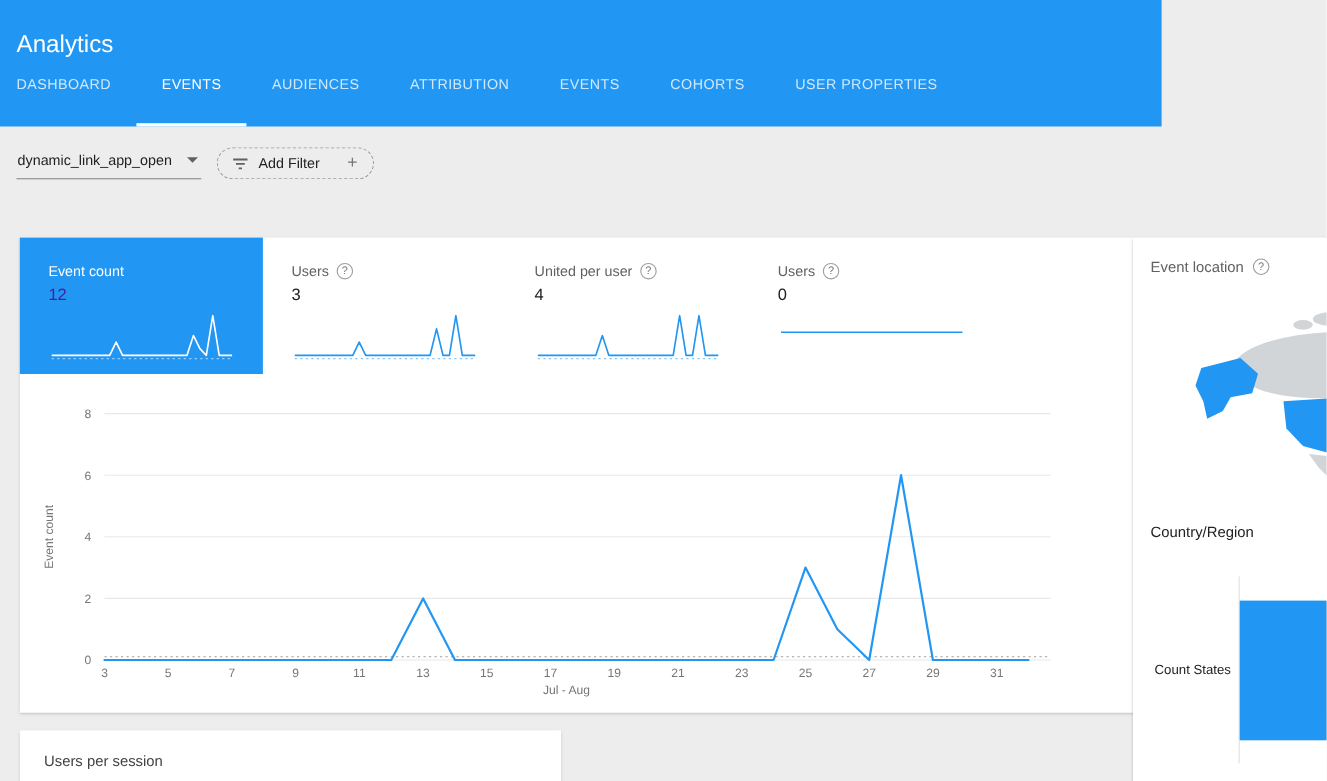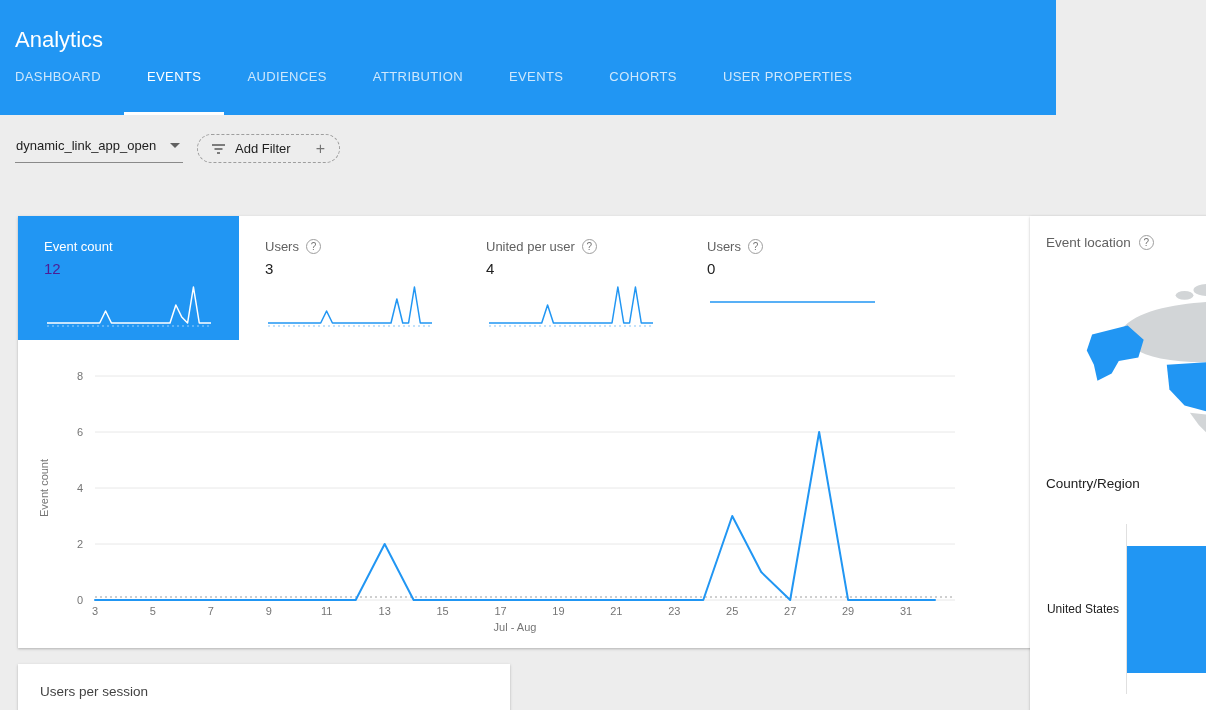--- a/index.html
+++ b/index.html
@@ -248,21 +248,21 @@
       <path d="M92,112 L225,104 L238,118 L240,142 L228,158 L195,166 L150,168 L112,158 L95,140 Z" fill="#2196F3"></path>
 
       <path d="M118,166 L155,170 L172,182 L160,196 L140,192 L128,180 Z" fill="#d2d5d7"></path>
       <ellipse cx="210" cy="178" rx="10" ry="3" fill="#d2d5d7"></ellipse>
     </svg>
   </div>
 
   <div class="cr-label">Country/Region</div>
 
   <div class="geo-row">
-    <div class="geo-name">United States</div>
+    <div class="geo-name">Count States</div>
     <div class="geo-bar-area">
       <div class="geo-bar"></div>
     </div>
   </div>
 </aside>
 
 <section class="card bottom-card">
   <div class="bottom-title">Users per session</div>
 </section>
 

